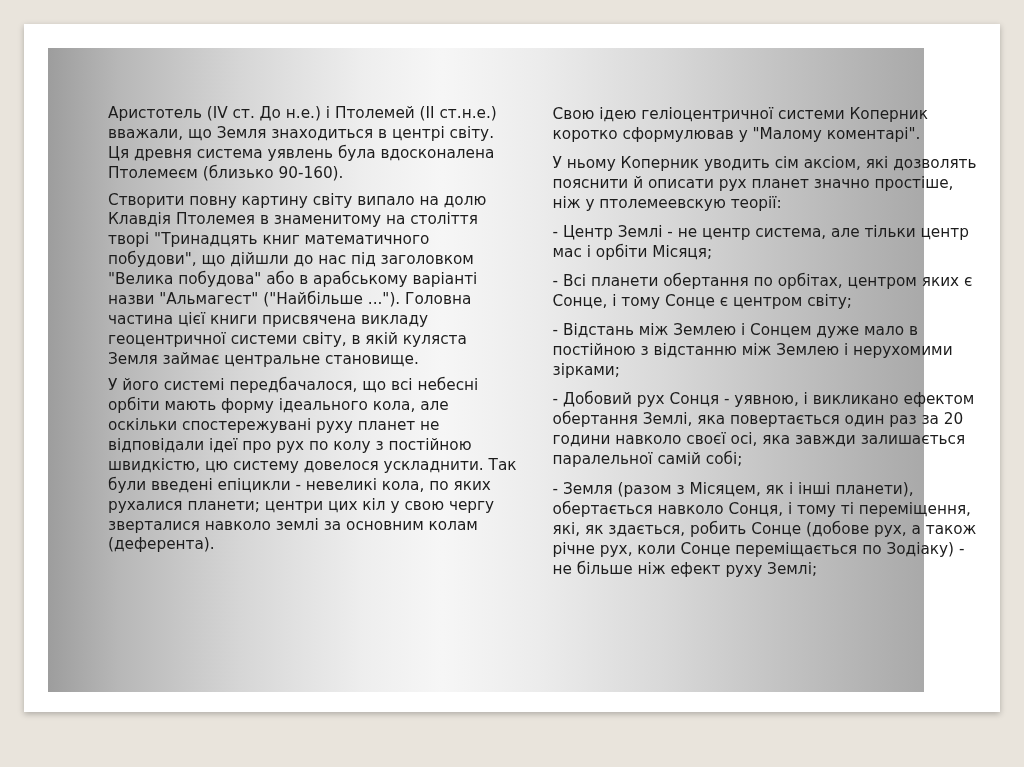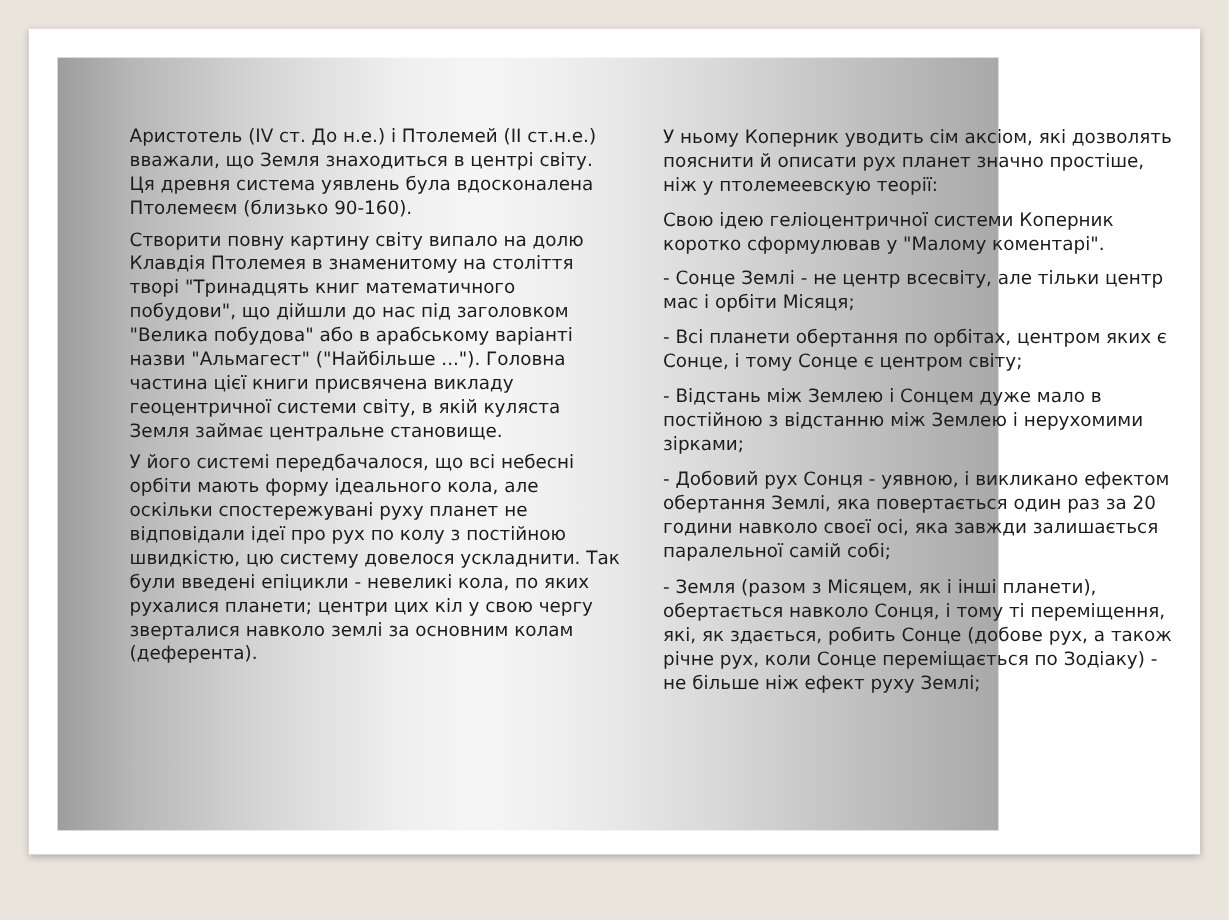--- a/index.html
+++ b/index.html
@@ -19,21 +19,21 @@
     top: 24px;
     width: 976px;
     height: 688px;
     background: #ffffff;
     box-shadow: 0 2px 6px rgba(0,0,0,0.25);
   }
   .content-panel {
     position: absolute;
     left: 24px;
     top: 24px;
-    width: 784px;
+    width: 876px;
     height: 644px;
     background:
       linear-gradient(to right,
         #9d9d9d 0%,
         #b7b7b7 8%,
         #d6d6d6 22%,
         #eeeeee 36%,
         #f6f6f6 45%,
         #ececec 56%,
         #d9d9d9 70%,
@@ -80,23 +80,23 @@
   <div class="content-panel">
     <div class="columns">
 
       <div class="col col-left">
         <p class="para">Аристотель (IV ст. До н.е.) і Птолемей (II ст.н.е.) вважали, що Земля знаходиться в центрі світу. Ця древня система уявлень була вдосконалена Птолемеєм (близько 90-160).</p>
         <p class="para">Створити повну картину світу випало на долю Клавдія Птолемея в знаменитому на століття творі "Тринадцять книг математичного побудови", що дійшли до нас під заголовком "Велика побудова" або в арабському варіанті назви "Альмагест" ("Найбільше ..."). Головна частина цієї книги присвячена викладу геоцентричної системи світу, в якій куляста Земля займає центральне становище.</p>
         <p class="para">У його системі передбачалося, що всі небесні орбіти мають форму ідеального кола, але оскільки спостережувані руху планет не відповідали ідеї про рух по колу з постійною швидкістю, цю систему довелося ускладнити. Так були введені епіцикли - невеликі кола, по яких рухалися планети; центри цих кіл у свою чергу зверталися навколо землі за основним колам (деферента).</p>
       </div>
 
       <div class="col col-right">
+        <p class="para">Свою ідею геліоцентричної системи Коперник коротко сформулював у "Малому коментарі".</p>
         <p class="para">У ньому Коперник уводить сім аксіом, які дозволять пояснити й описати рух планет значно простіше, ніж у птолемеевскую теорії:</p>
-        <p class="para">Свою ідею геліоцентричної системи Коперник коротко сформулював у "Малому коментарі".</p>
-        <p class="para">- Сонце Землі - не центр всесвіту, але тільки центр мас і орбіти Місяця;</p>
+        <p class="para">- Центр Землі - не центр система, але тільки центр мас і орбіти Місяця;</p>
         <p class="para">- Всі планети обертання по орбітах, центром яких є Сонце, і тому Сонце є центром світу;</p>
         <p class="para">- Відстань між Землею і Сонцем дуже мало в постійною з відстанню між Землею і нерухомими зірками;</p>
         <p class="para">- Добовий рух Сонця - уявною, і викликано ефектом обертання Землі, яка повертається один раз за 20 години навколо своєї осі, яка завжди залишається паралельної самій собі;</p>
         <p class="para">- Земля (разом з Місяцем, як і інші планети), обертається навколо Сонця, і тому ті переміщення, які, як здається, робить Сонце (добове рух, а також річне рух, коли Сонце переміщається по Зодіаку) - не більше ніж ефект руху Землі;</p>
       </div>
 
     </div>
   </div>
 </div>
 

